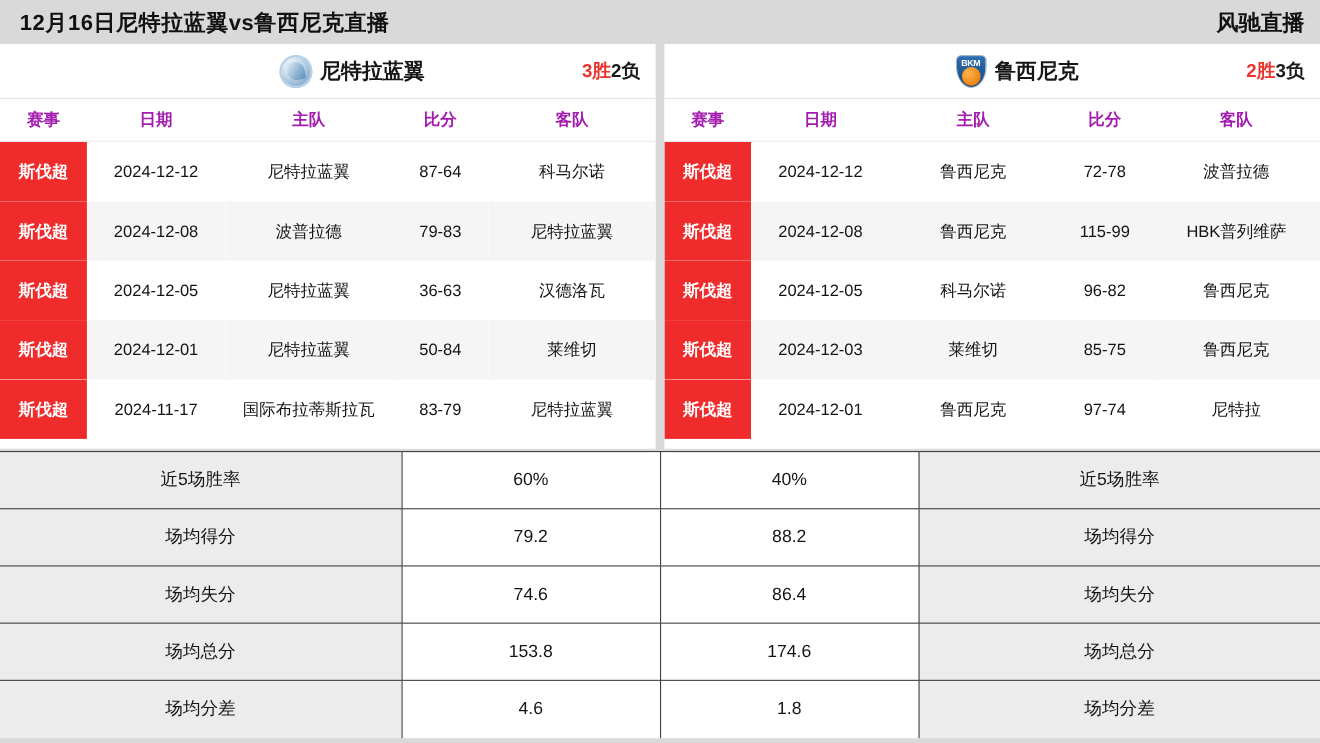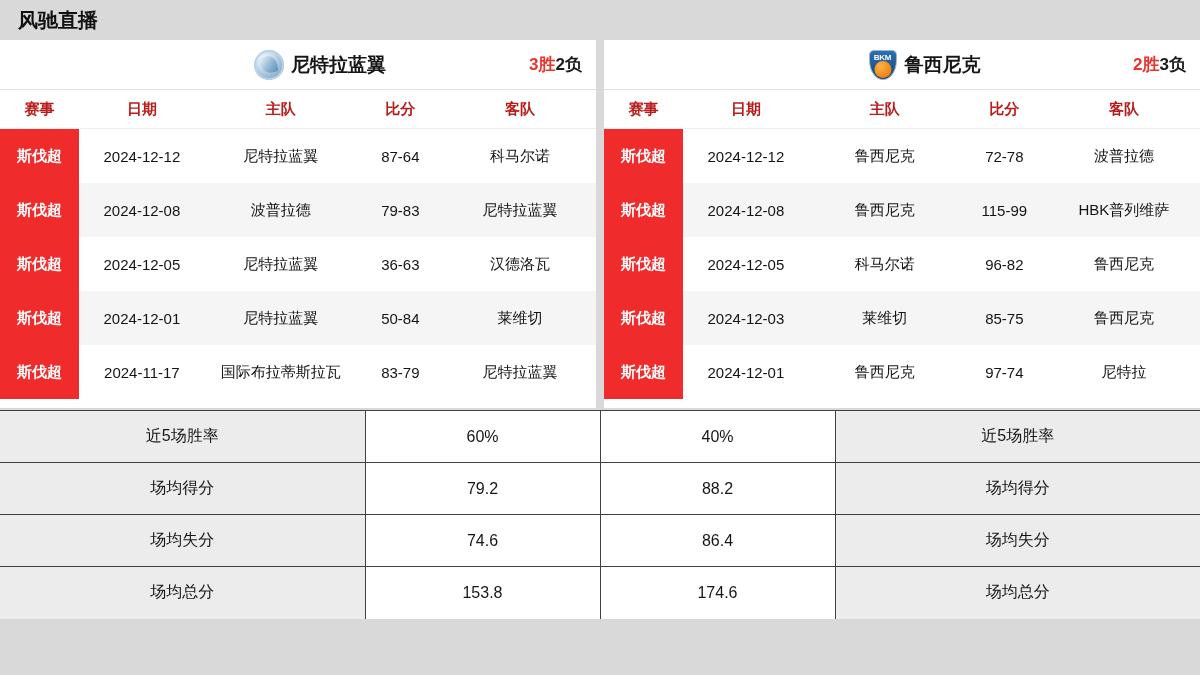--- a/index.html
+++ b/index.html
@@ -145,21 +145,21 @@
 
   
   .mtable {
     width: 100%;
     border-collapse: collapse;
     table-layout: fixed;
   }
   .mtable th {
     font-size: 15px;
     font-weight: bold;
-    color: #b91c1c;
+    color: #a21caf;
     padding: 10px 0 9px;
     text-align: center;
     background: #ffffff;
     border-bottom: 1px solid #ededed;
   }
   .mtable td {
     font-size: 15px;
     text-align: center;
     padding: 0;
     height: 54px;
@@ -209,20 +209,21 @@
     width: 235px;
   }
   .stats tr td:first-child { border-left: none; }
   .stats tr td:last-child  { border-right: none; }
   .stats tr:last-child td  { border-bottom: none; }
 </style>
 </head>
 <body>
 
 <div class="topbar">
+  <div class="topbar-title">12月16日尼特拉蓝翼vs鲁西尼克直播</div>
   <div class="topbar-brand">风驰直播</div>
 </div>
 
 <div class="panels">
 
   <div class="panel">
     <div class="team-head">
       <div class="team-ident">
         <div class="logo">
           <div class="logo-circle"></div>
@@ -384,14 +385,20 @@
       <td class="val">74.6</td>
       <td class="val">86.4</td>
       <td class="lbl">场均失分</td>
     </tr>
     <tr>
       <td class="lbl">场均总分</td>
       <td class="val">153.8</td>
       <td class="val">174.6</td>
       <td class="lbl">场均总分</td>
     </tr>
+    <tr>
+      <td class="lbl">场均分差</td>
+      <td class="val">4.6</td>
+      <td class="val">1.8</td>
+      <td class="lbl">场均分差</td>
+    </tr>
   </tbody>
 </table>
 
 </body></html>

